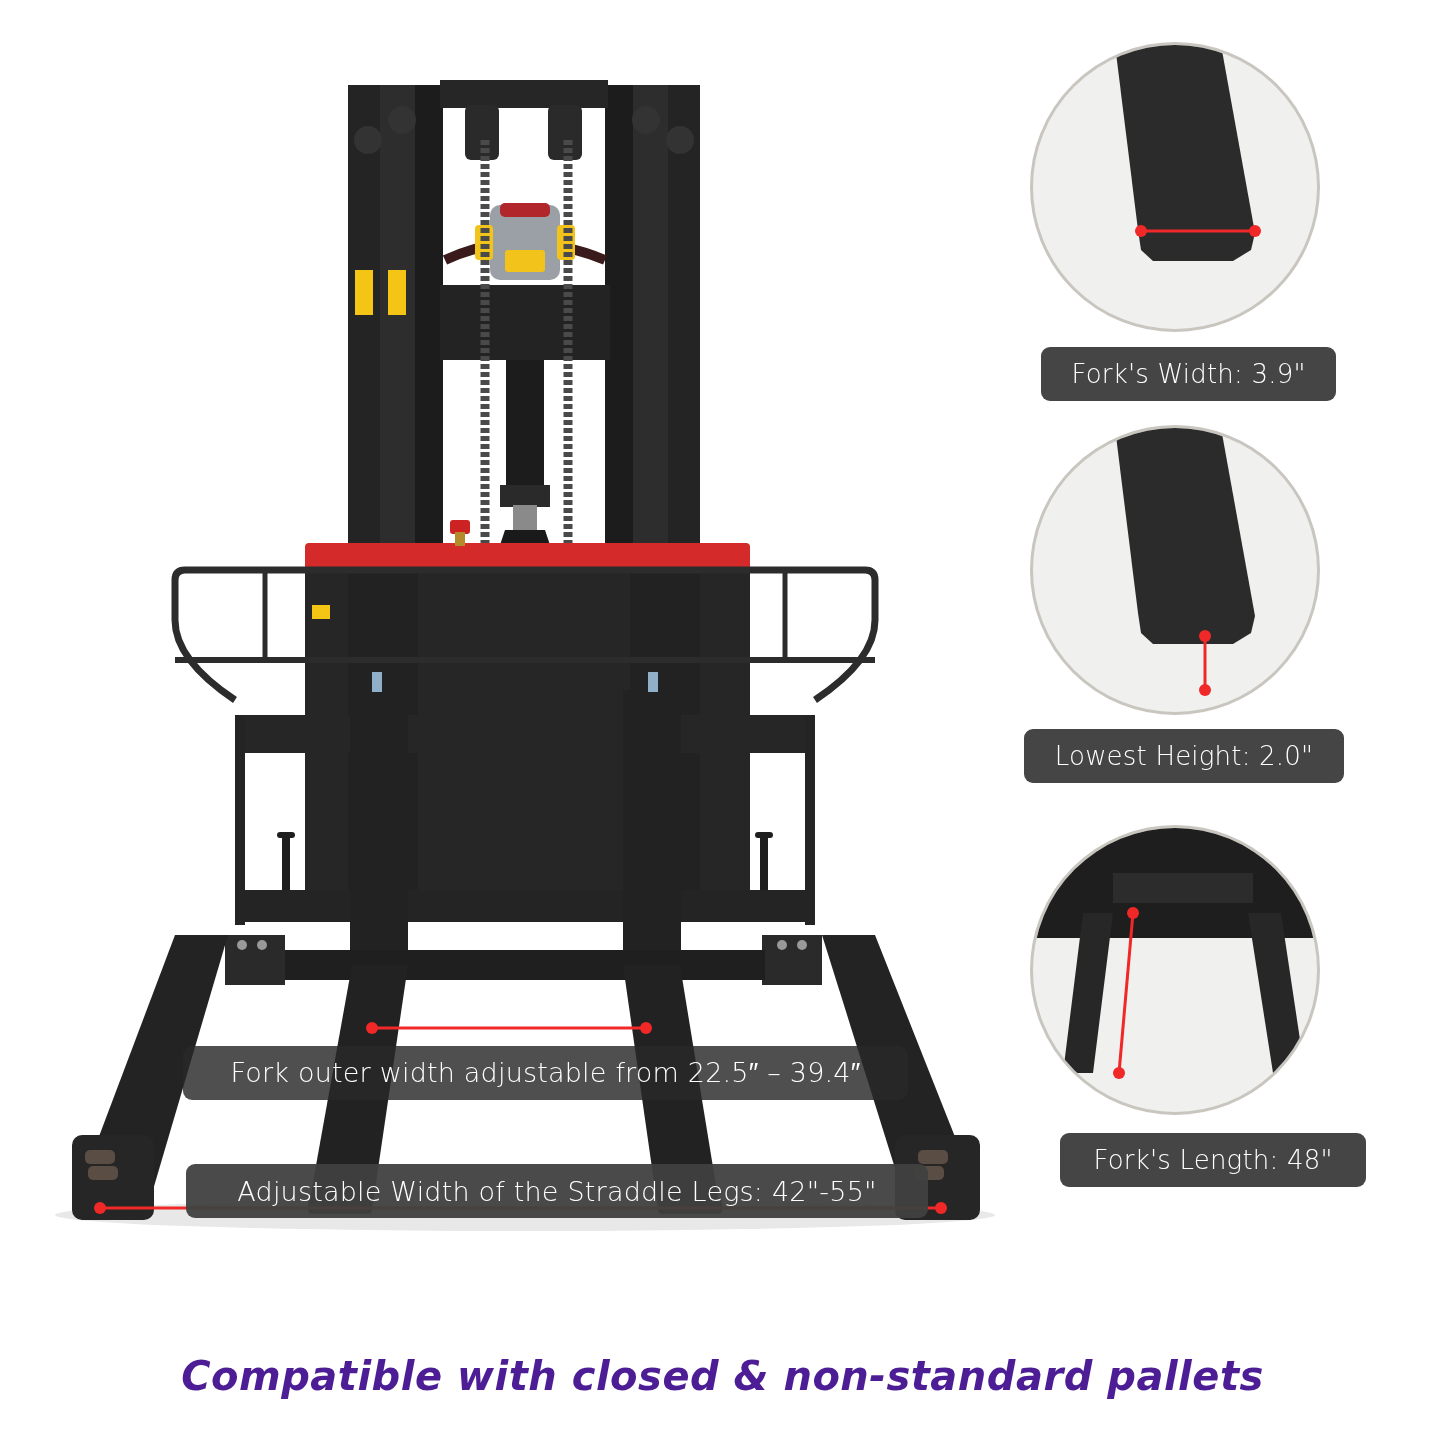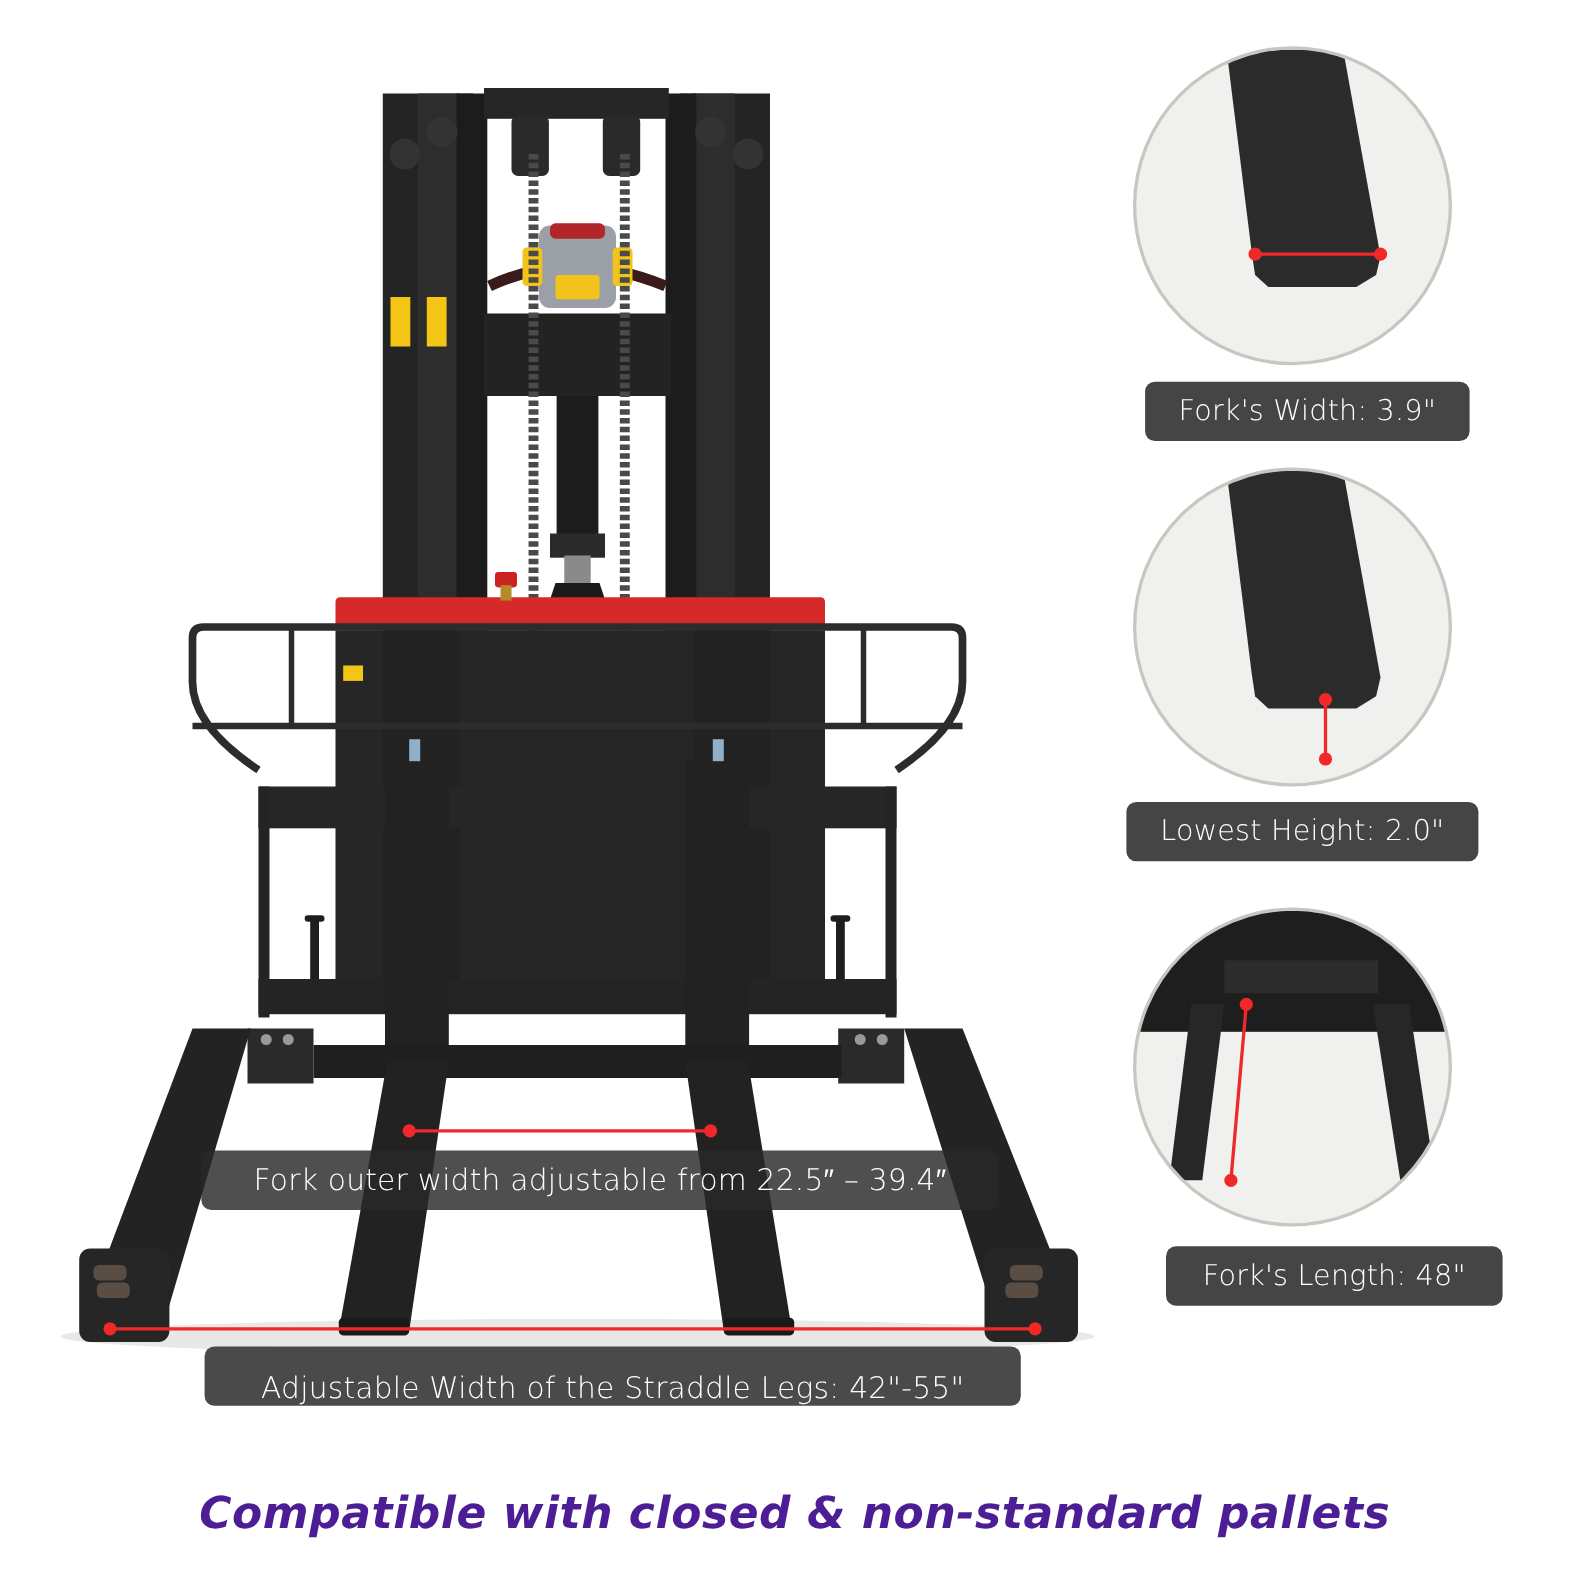--- a/index.html
+++ b/index.html
@@ -133,21 +133,21 @@
     <circle cx="372" cy="1028" r="6" fill="#f02828"></circle>
       <circle cx="646" cy="1028" r="6" fill="#f02828"></circle>
     <line x1="100" y1="1208" x2="941" y2="1208" stroke="#f02828" stroke-width="3"></line>
     <circle cx="100" cy="1208" r="6" fill="#f02828"></circle>
       <circle cx="941" cy="1208" r="6" fill="#f02828"></circle>
   </svg>
 
   <div class="label over" style="left:183px; top:1046px; width:697px;">
     <span>Fork outer width adjustable from 22.5″ – 39.4″</span>
   </div>
-  <div class="label over" style="left:186px; top:1224px; width:714px; background: rgba(64,64,64,0.95); align-items: flex-end;">
+  <div class="label over" style="left:186px; top:1164px; width:714px; background: rgba(64,64,64,0.95);">
     <span>Adjustable Width of the Straddle Legs: 42"-55"</span>
   </div>
 
   <div class="inset" style="left:1030px; top:42px;">
     <svg width="290" height="290" viewBox="0 0 290 290">
       <polygon points="82,0 188,0 222,188 218,205 200,216 120,216 108,205 105,185" fill="#2b2b2b"></polygon>
       <line x1="108" y1="186" x2="222" y2="186" stroke="#f02828" stroke-width="3"></line>
       <circle cx="108" cy="186" r="6" fill="#f02828"></circle>
         <circle cx="222" cy="186" r="6" fill="#f02828"></circle>
     </svg>

